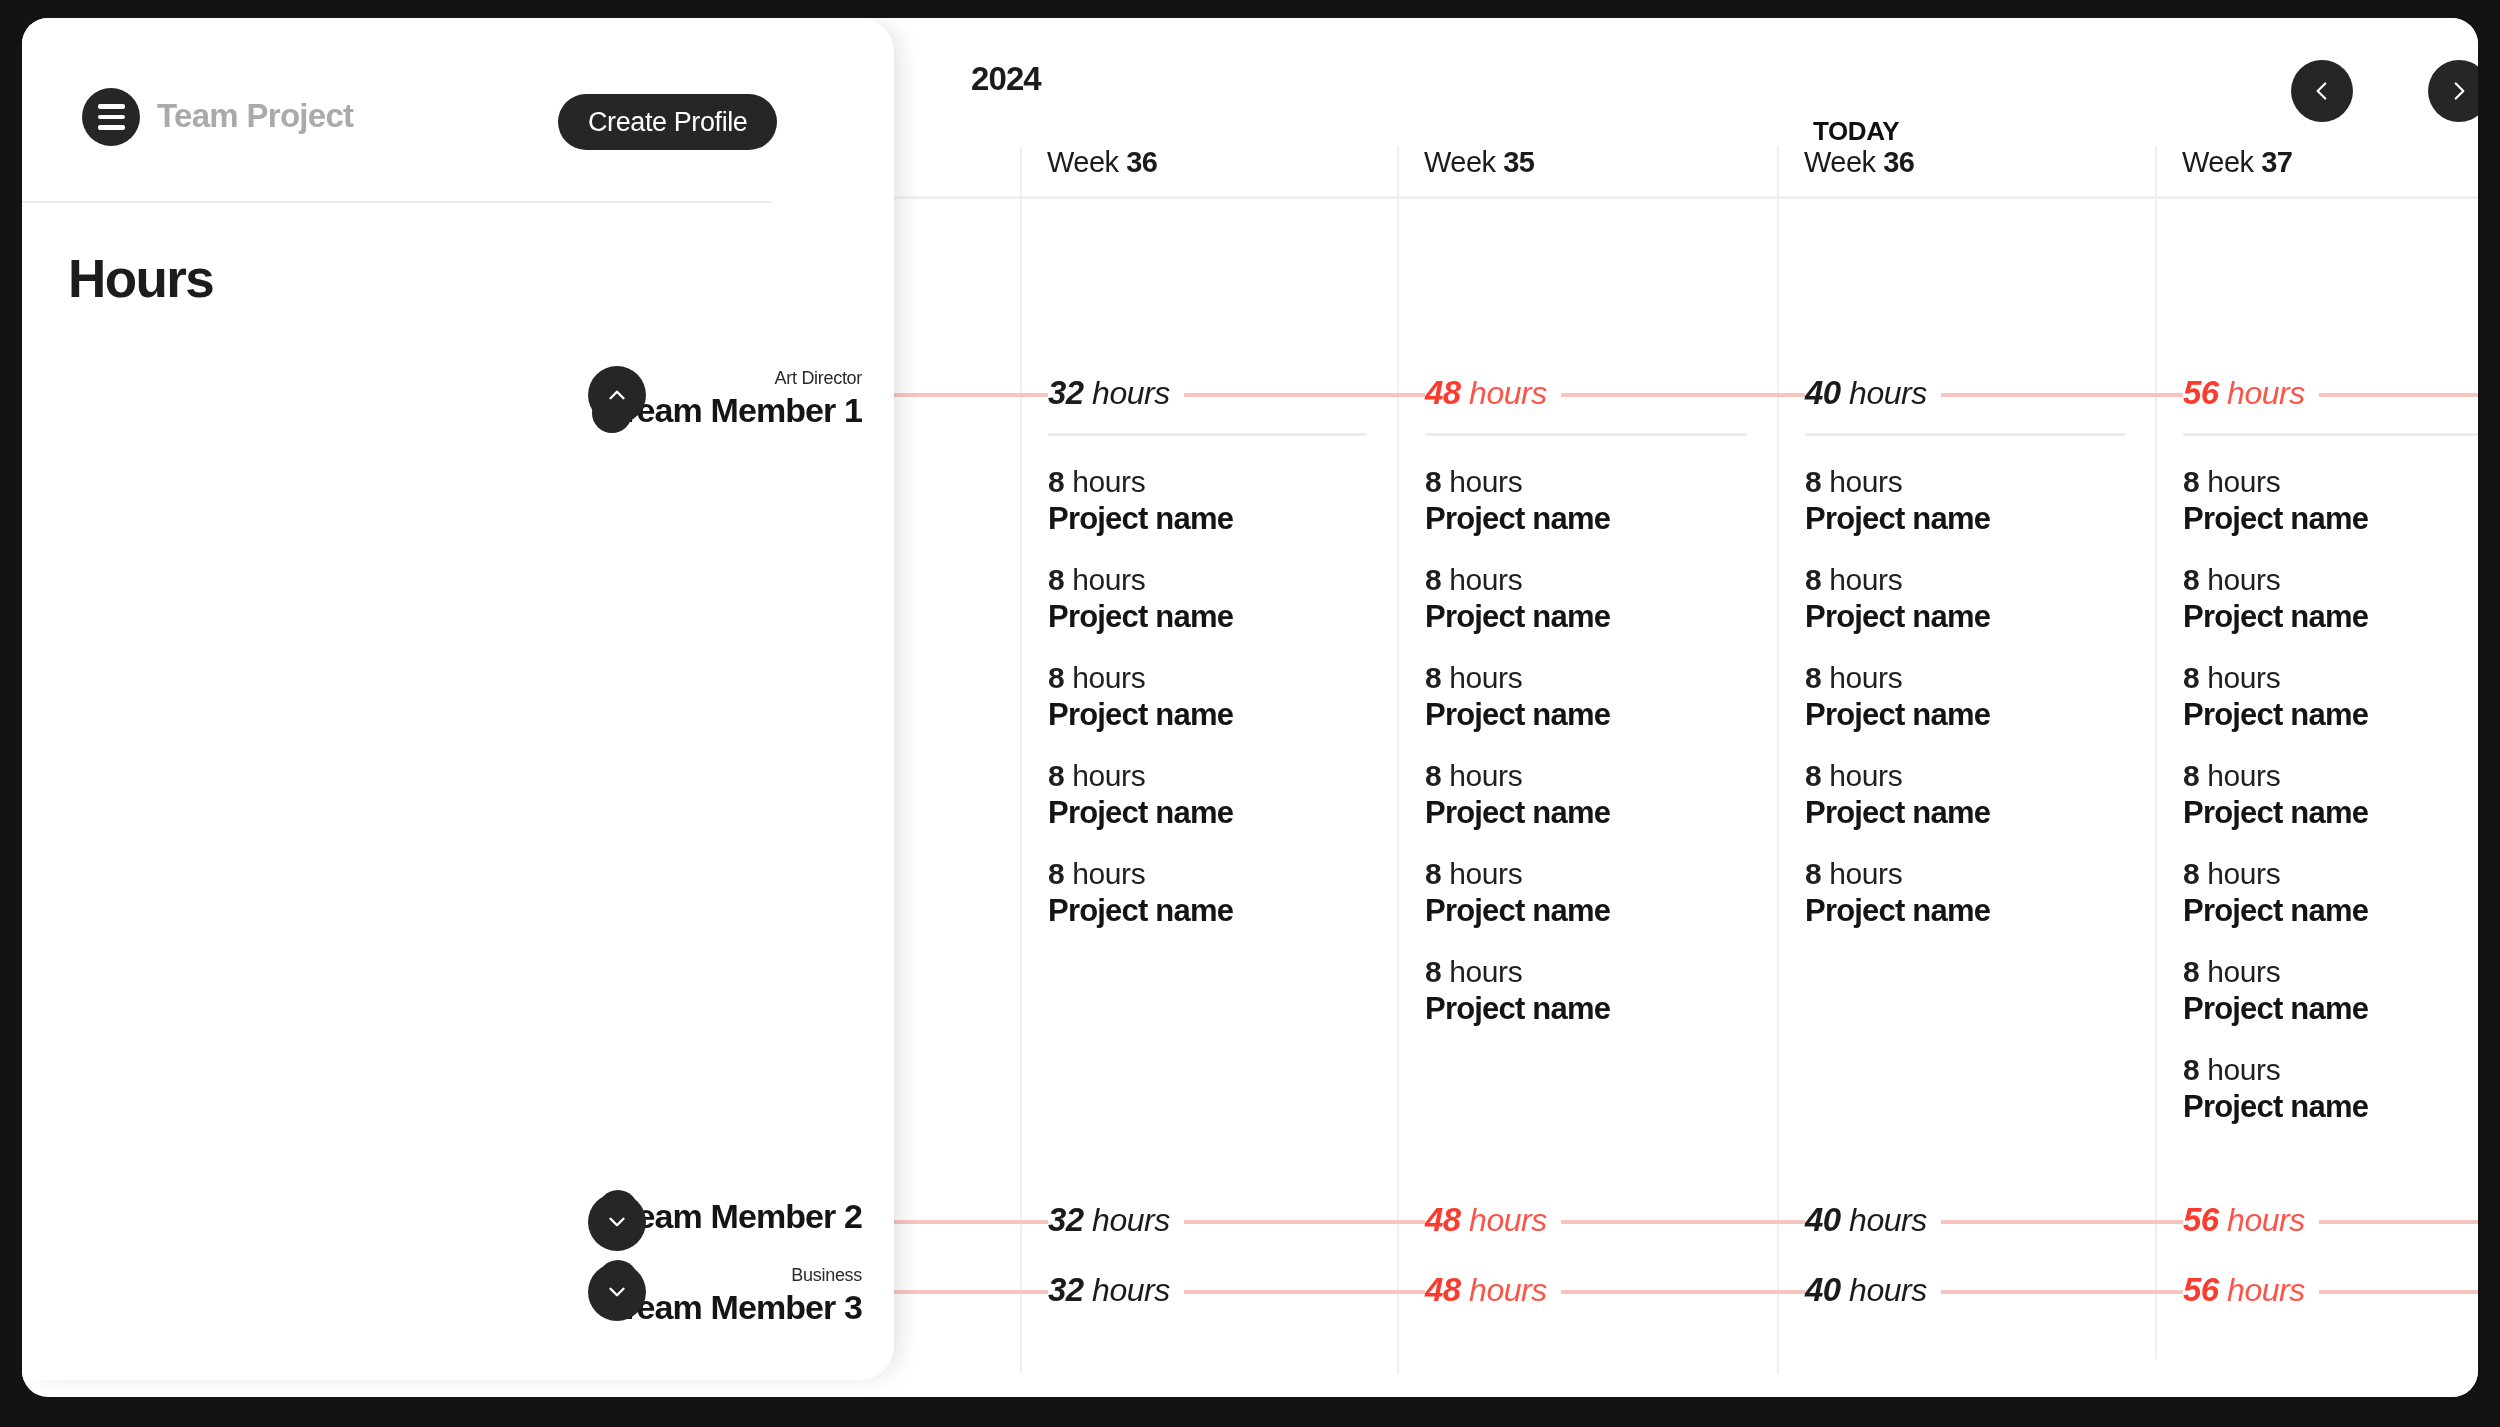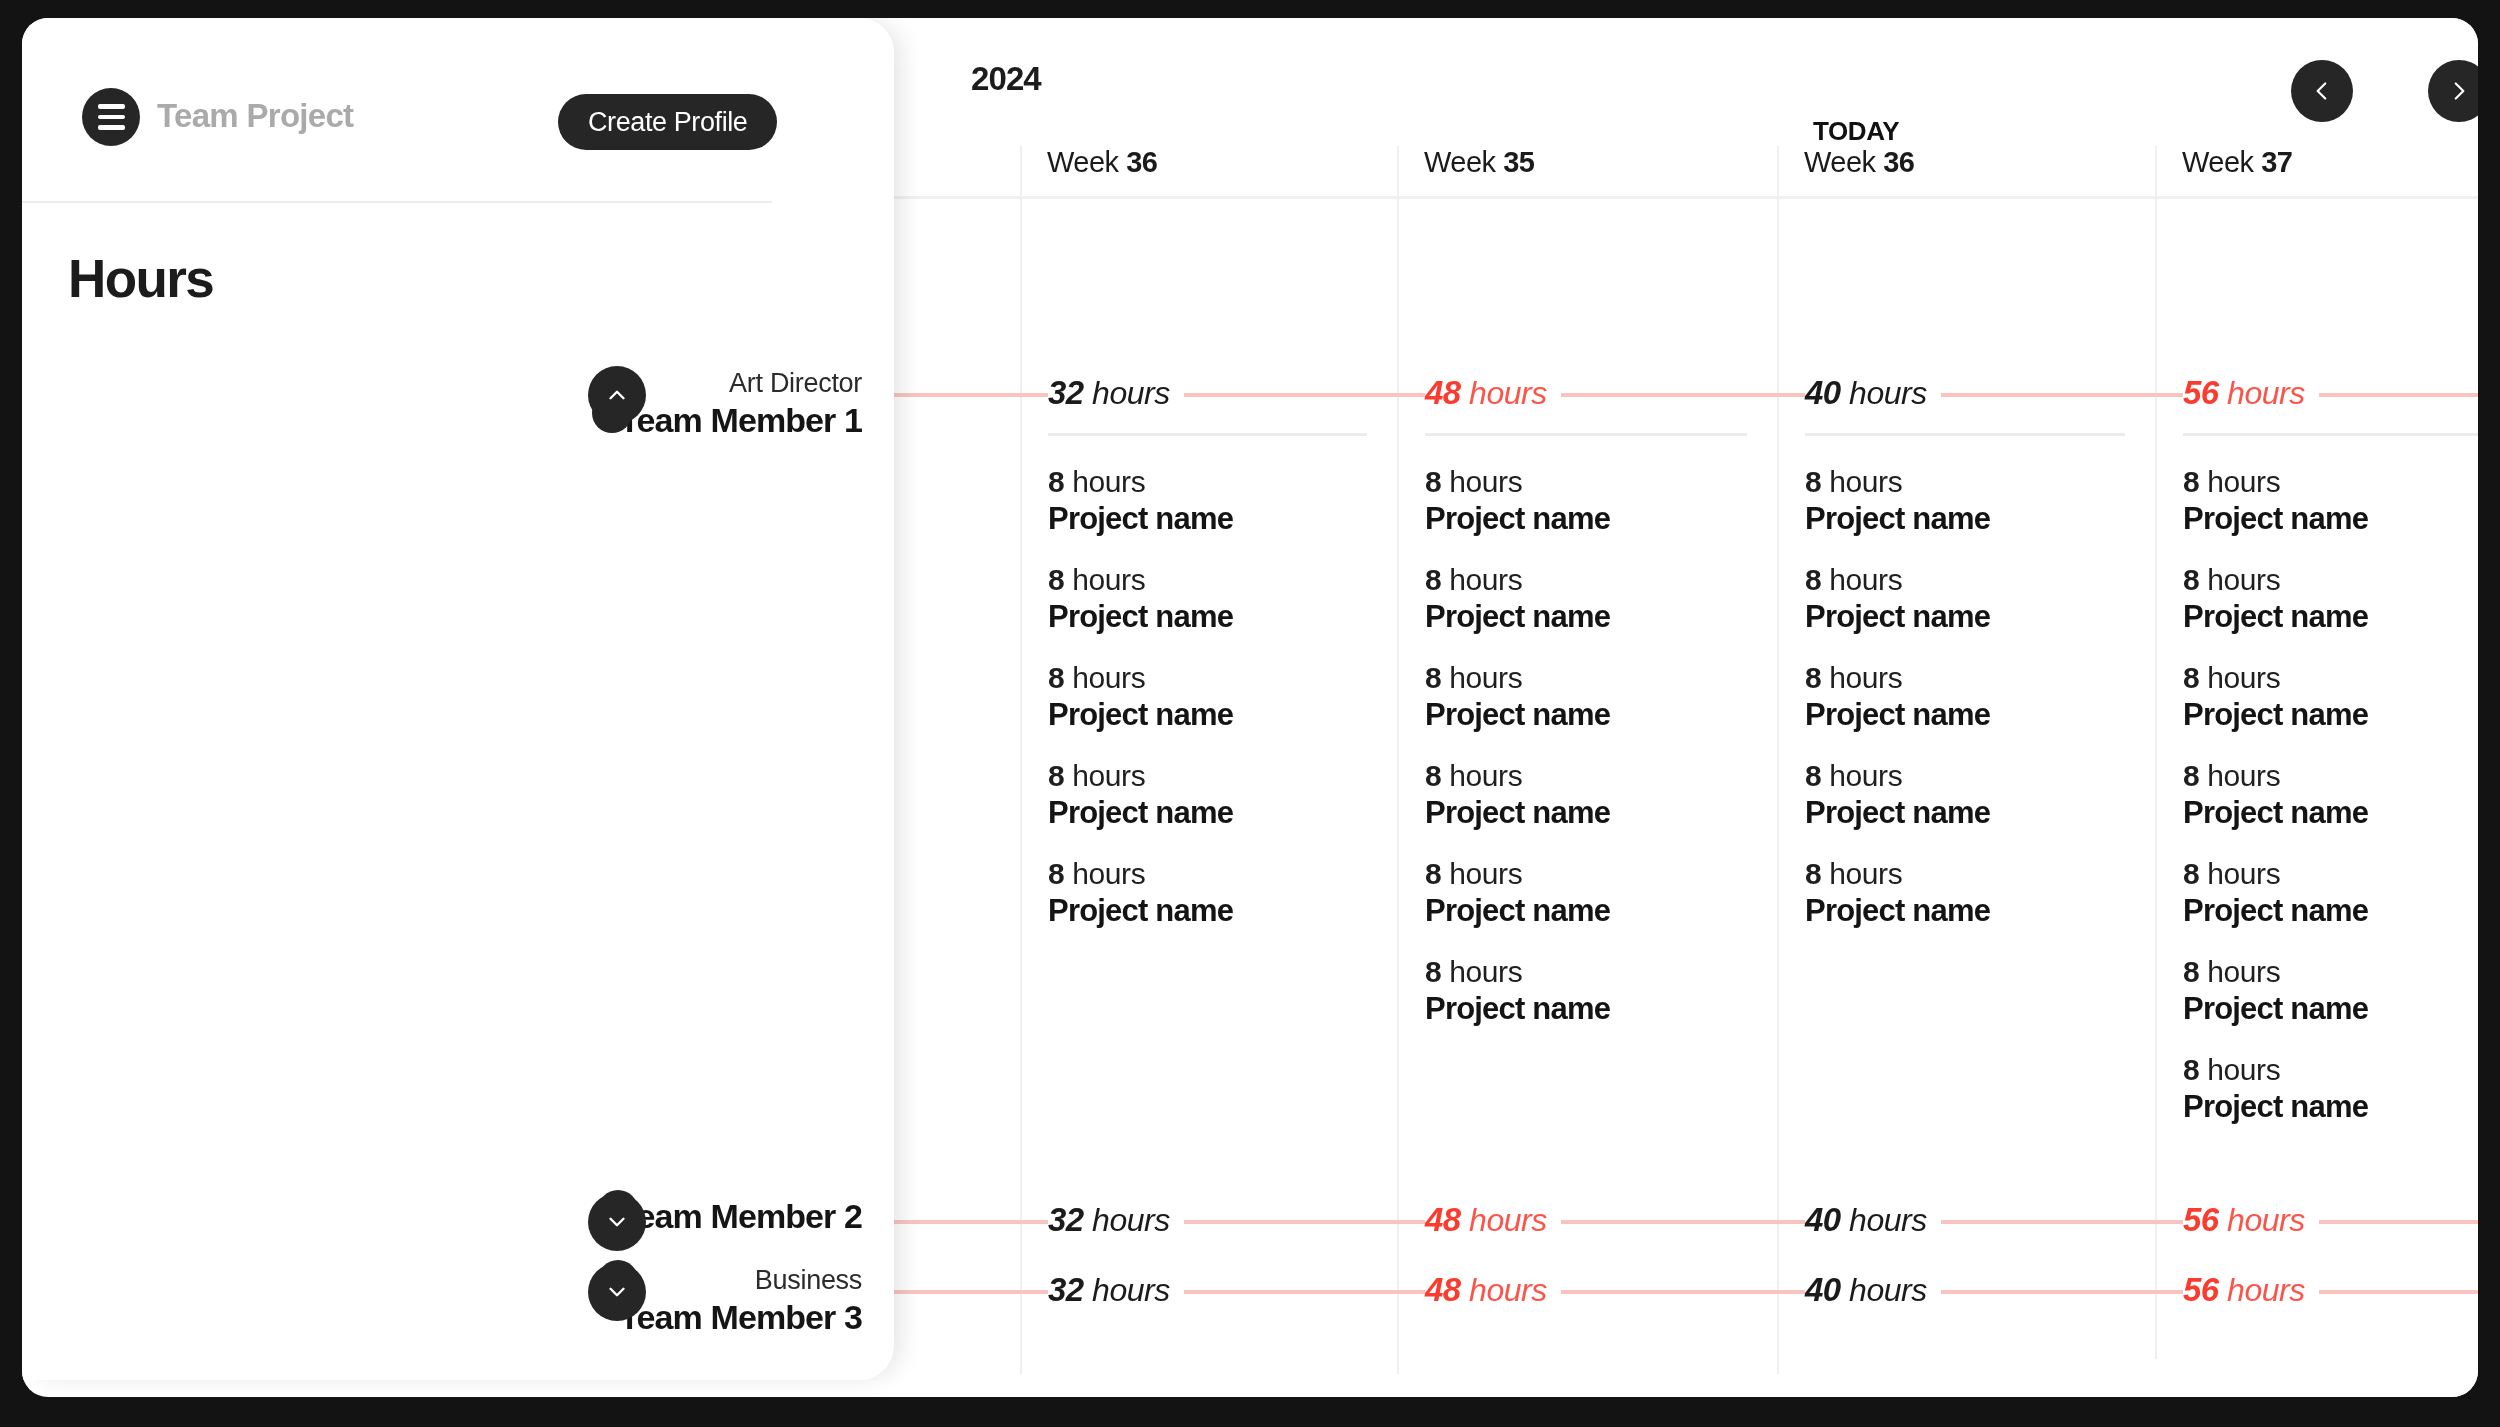--- a/index.html
+++ b/index.html
@@ -115,21 +115,21 @@
   }
 
   
   .member-name-block {
     position: absolute;
     right: 32px;
     text-align: right;
     width: 640px;
   }
   .member-role {
-    font-size: 27px;
+    font-size: 18px;
     color: #2b2b2b;
     letter-spacing: -0.3px;
     line-height: 1.15;
   }
   .member-name {
     font-size: 34px;
     font-weight: bold;
     color: #151515;
     letter-spacing: -0.9px;
     line-height: 1.2;

